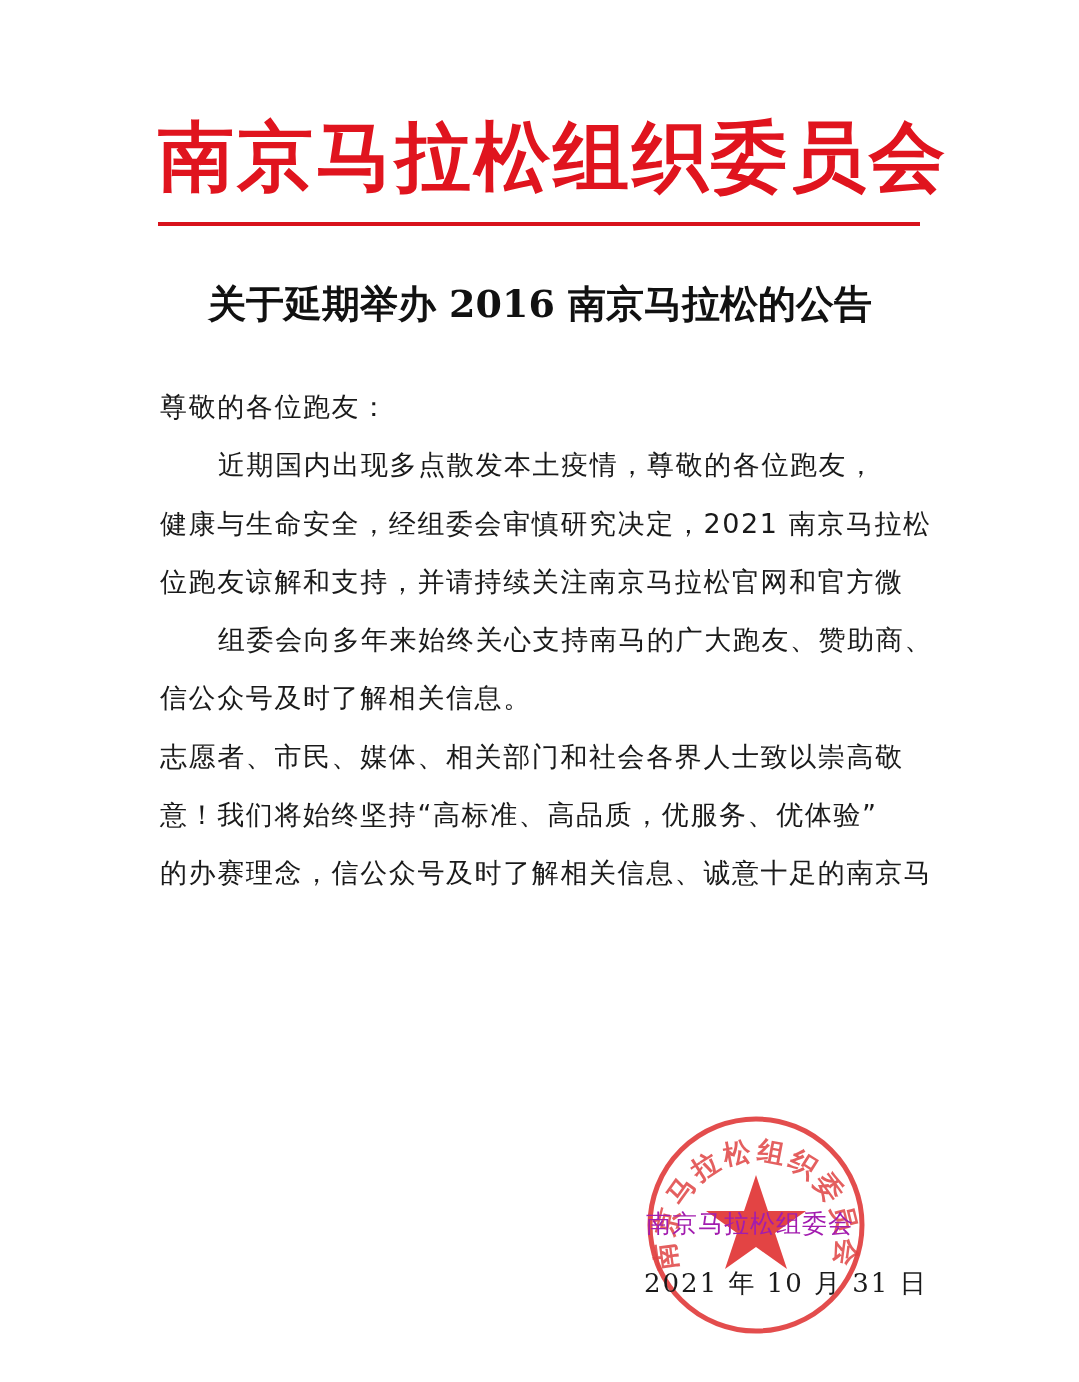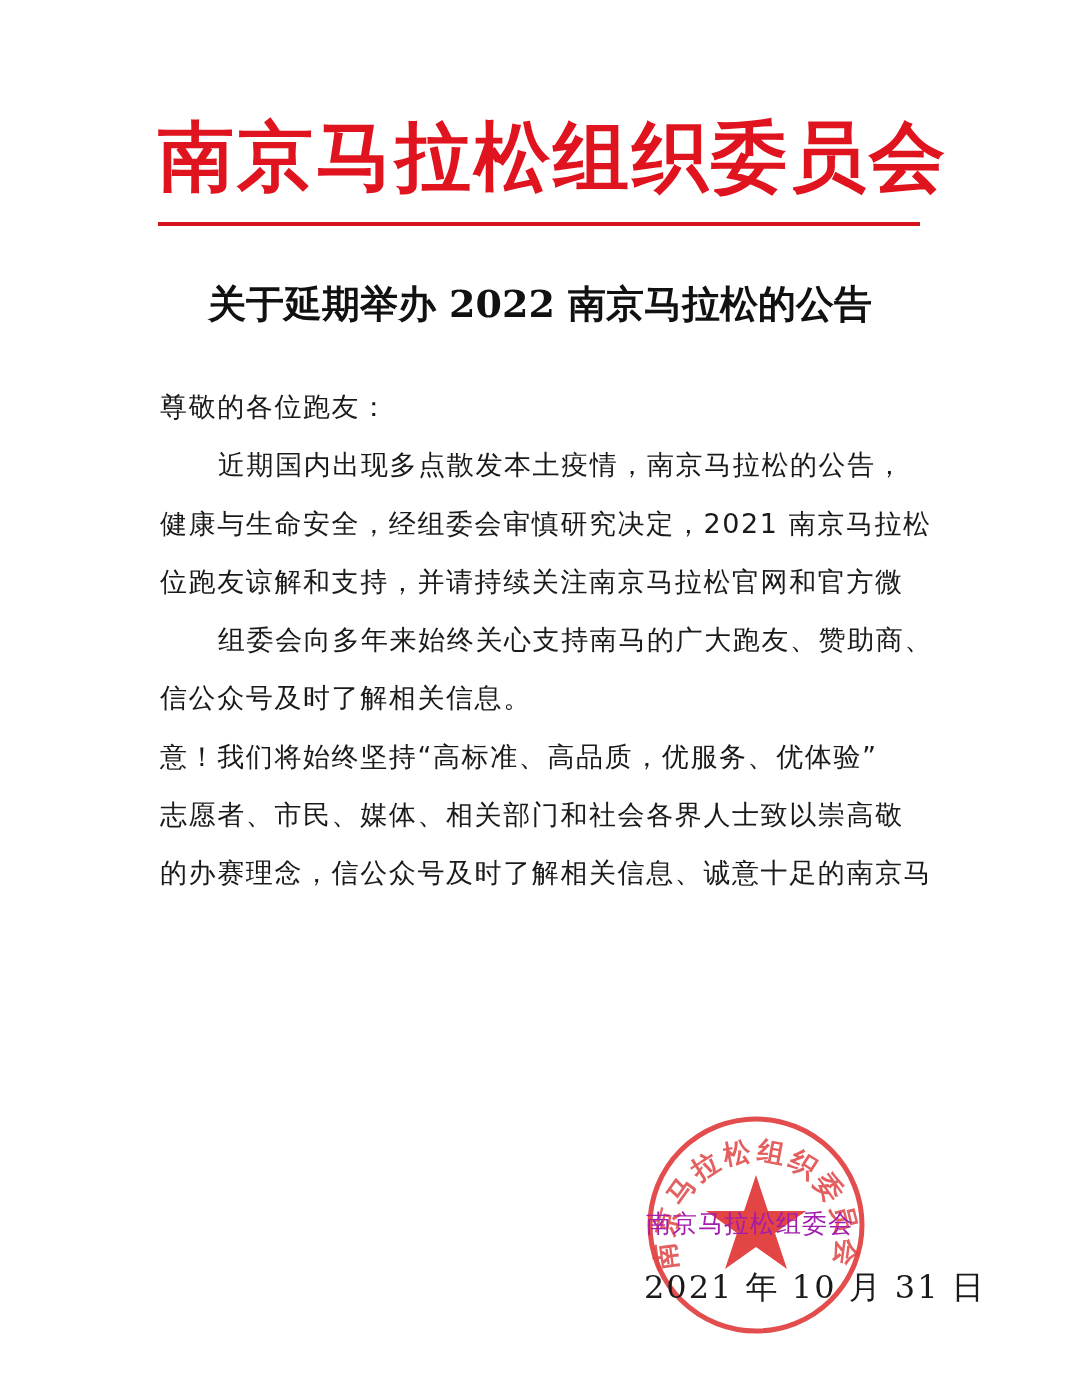--- a/index.html
+++ b/index.html
@@ -37,41 +37,41 @@
     position: absolute; left: 646px; top: 1115px; width: 220px; height: 220px;
   }
   .signature {
     position: absolute; left: 646px; top: 1206px; width: 260px;
     font-family: "DejaVu Sans", "Liberation Sans", sans-serif;
     font-size: 25px; color: #a21caf; line-height: 36px; white-space: nowrap;
     letter-spacing: 1px;
   }
   .date { position: absolute; left: 644px; top: 1266px; white-space: nowrap;
     font-family: "DejaVu Serif", "Liberation Serif", serif;
-    font-size: 32px; color: #1a1a1a; letter-spacing: 2px; }
+    font-size: 26px; color: #1a1a1a; letter-spacing: 2px; }
 </style>
 </head>
 <body>
 
 <div class="page">
 
   <div class="masthead">南京马拉松组织委员会</div>
   <div class="rule"></div>
 
-  <div class="notice-title">关于延期举办 2022 南京马拉松的公告</div>
+  <div class="notice-title">关于延期举办 2016 南京马拉松的公告</div>
 
   <div class="body-text">
     <div class="line">尊敬的各位跑友：</div>
-    <div class="line indent">近期国内出现多点散发本土疫情，南京马拉松的公告，</div>
+    <div class="line indent">近期国内出现多点散发本土疫情，尊敬的各位跑友，</div>
     <div class="line">健康与生命安全，经组委会审慎研究决定，2021 南京马拉松</div>
     <div class="line">位跑友谅解和支持，并请持续关注南京马拉松官网和官方微</div>
     <div class="line indent">组委会向多年来始终关心支持南马的广大跑友、赞助商、</div>
     <div class="line">信公众号及时了解相关信息。</div>
+    <div class="line">志愿者、市民、媒体、相关部门和社会各界人士致以崇高敬</div>
     <div class="line">意！我们将始终坚持“高标准、高品质，优服务、优体验”</div>
-    <div class="line">志愿者、市民、媒体、相关部门和社会各界人士致以崇高敬</div>
     <div class="line">的办赛理念，信公众号及时了解相关信息、诚意十足的南京马</div>
   </div>
 
   <svg class="seal" viewBox="0 0 220 220" xmlns="http://www.w3.org/2000/svg">
     <defs>
       <path id="sealArc" d="M 40 170 A 82 82 0 1 1 180 170"></path>
     </defs>
     <circle cx="110" cy="110" r="106" fill="none" stroke="#e03a3a" stroke-width="5" opacity="0.9"></circle>
     <text font-family="DejaVu Serif, serif" font-size="27" fill="#e04444" opacity="0.85" font-weight="bold" letter-spacing="4">
       <textPath href="#sealArc" startOffset="50%" text-anchor="middle">南京马拉松组织委员会</textPath>

